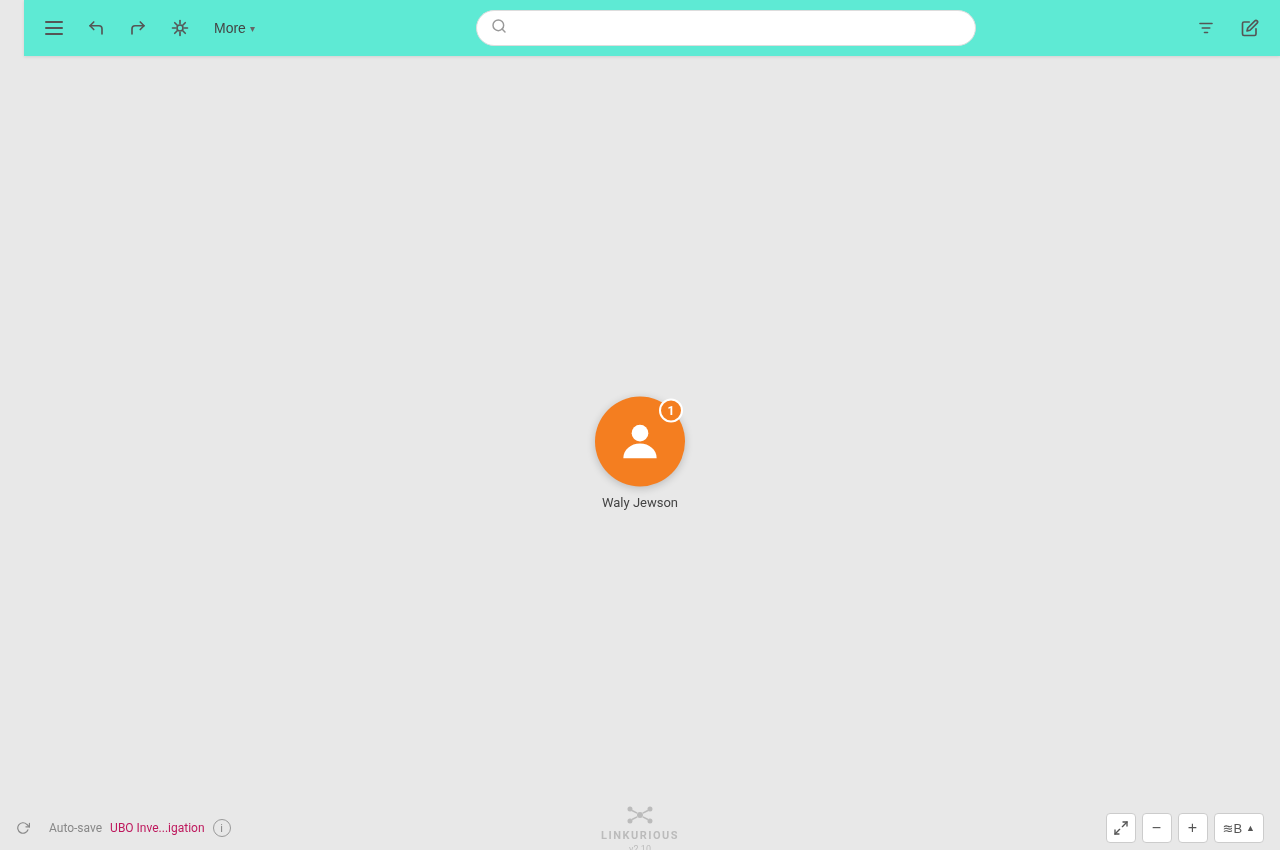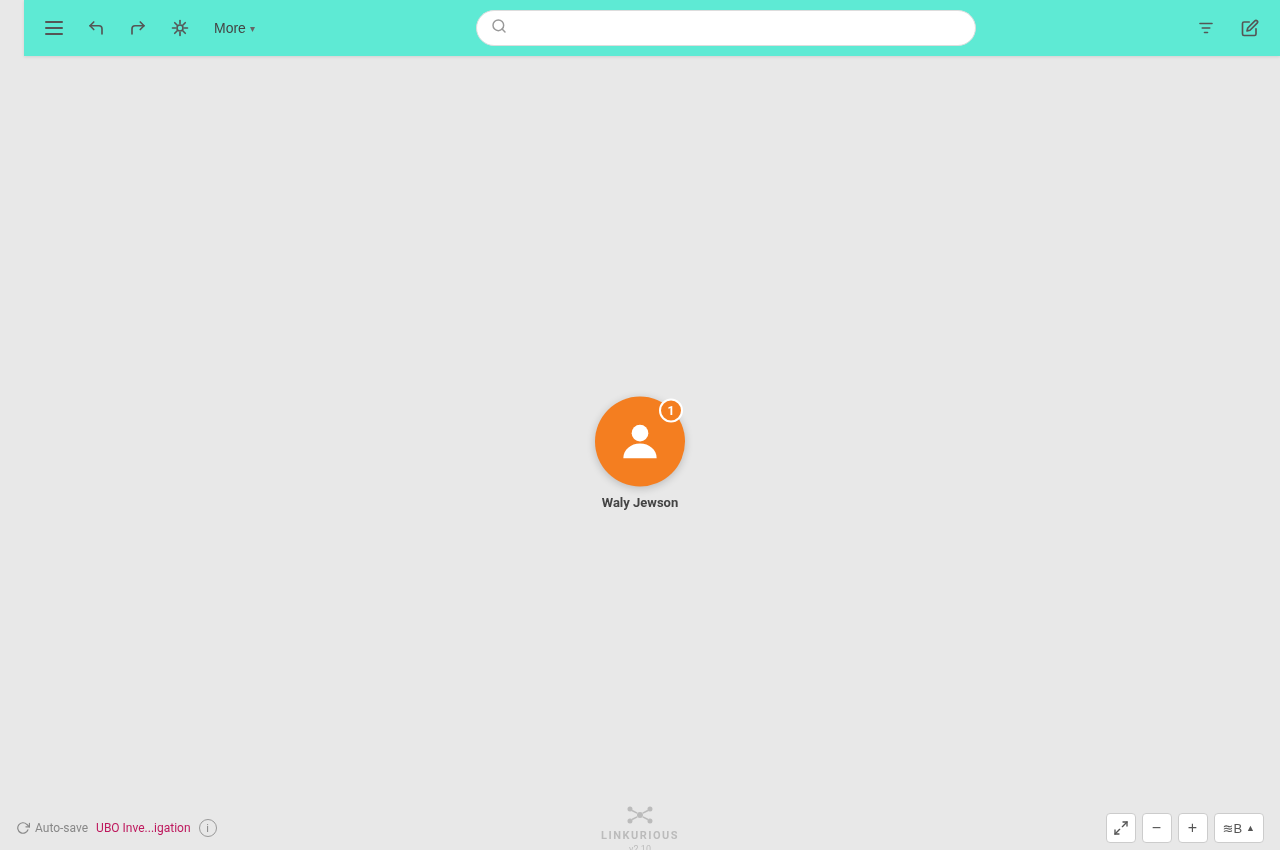--- a/index.html
+++ b/index.html
@@ -149,21 +149,21 @@
       justify-content: center;
       color: #fff;
       font-size: 12px;
       font-weight: 700;
     }
 
     .node-label {
       font-size: 13px;
       color: #444;
       text-align: center;
-      font-weight: 700;
+      font-weight: 400;
     }
 
     
     .bottom-bar {
       position: absolute;
       bottom: 0; left: 0; right: 0;
       height: 44px;
       background: transparent;
       display: flex;
       align-items: center;
@@ -173,21 +173,21 @@
 
     .bottom-left {
       display: flex;
       align-items: center;
       gap: 8px;
     }
 
     .autosave-label {
       display: flex;
       align-items: center;
-      gap: 5px;
+      gap: 19px;
       font-size: 12px;
       color: #888;
     }
 
     .investigation-label {
       font-size: 12px;
       color: #be185d;
     }
 
     .info-icon {

